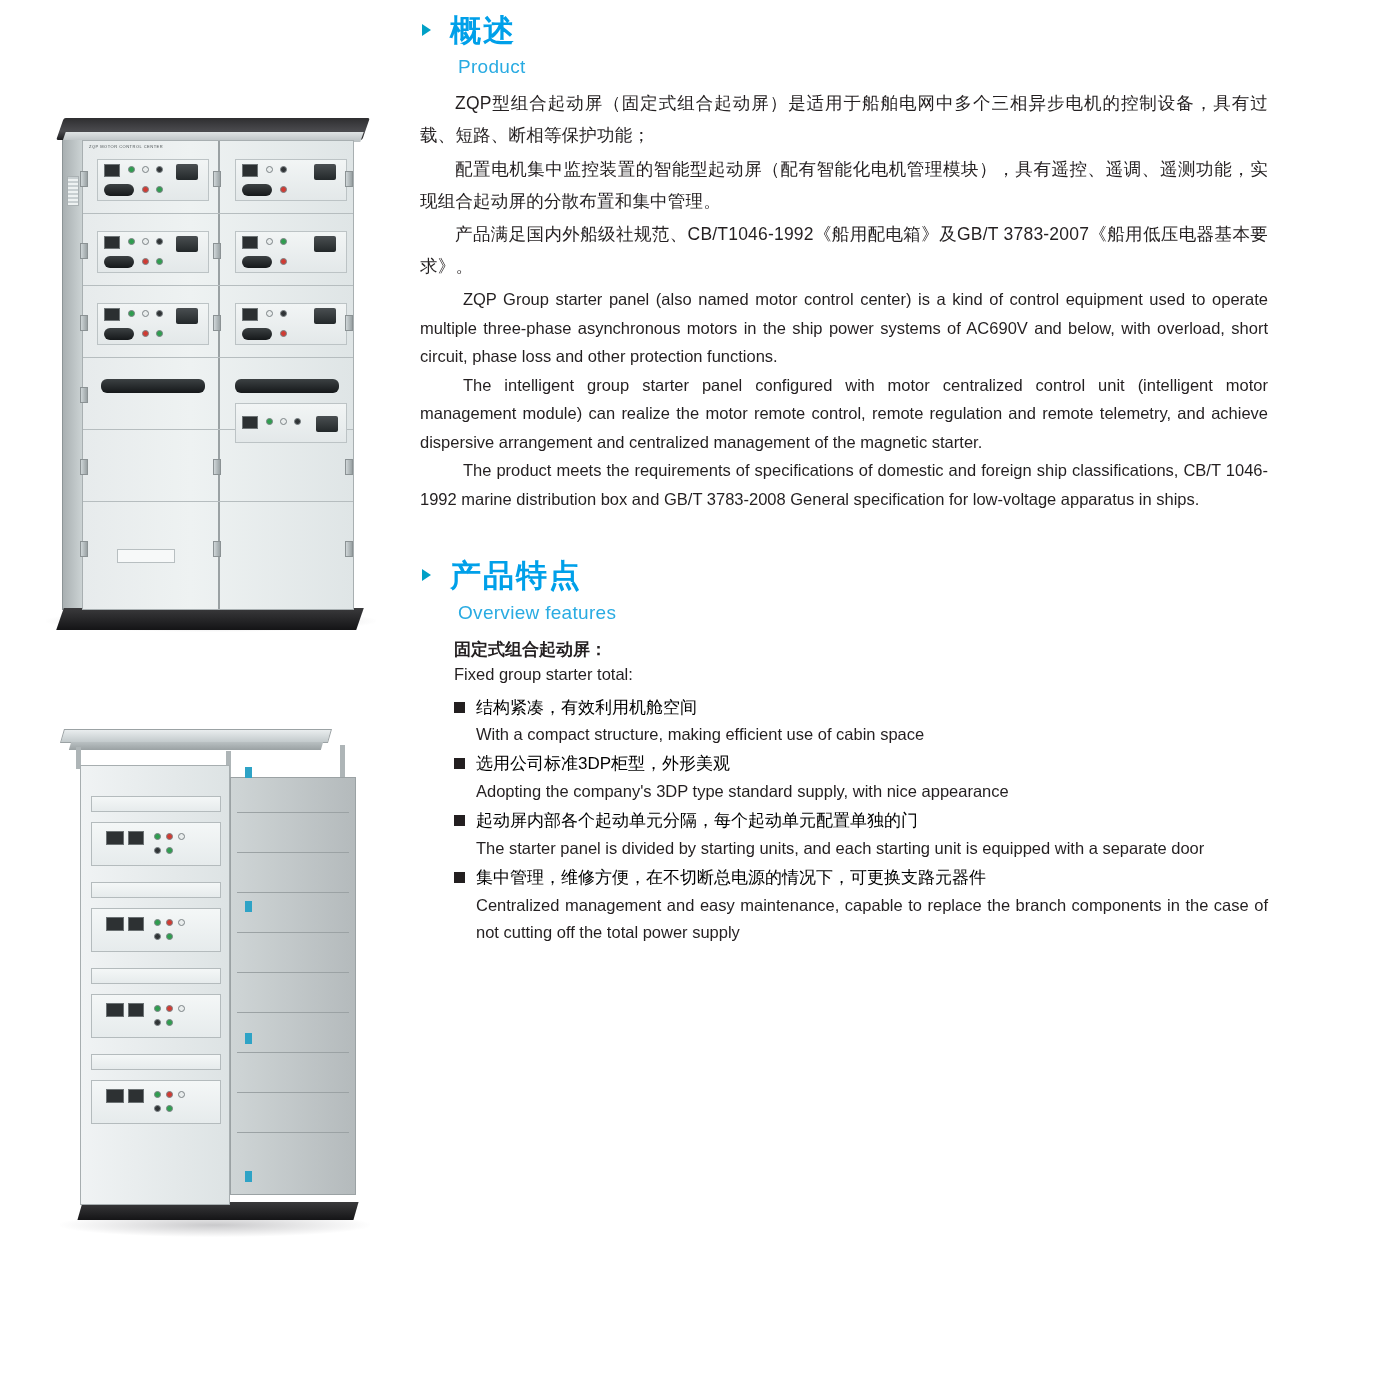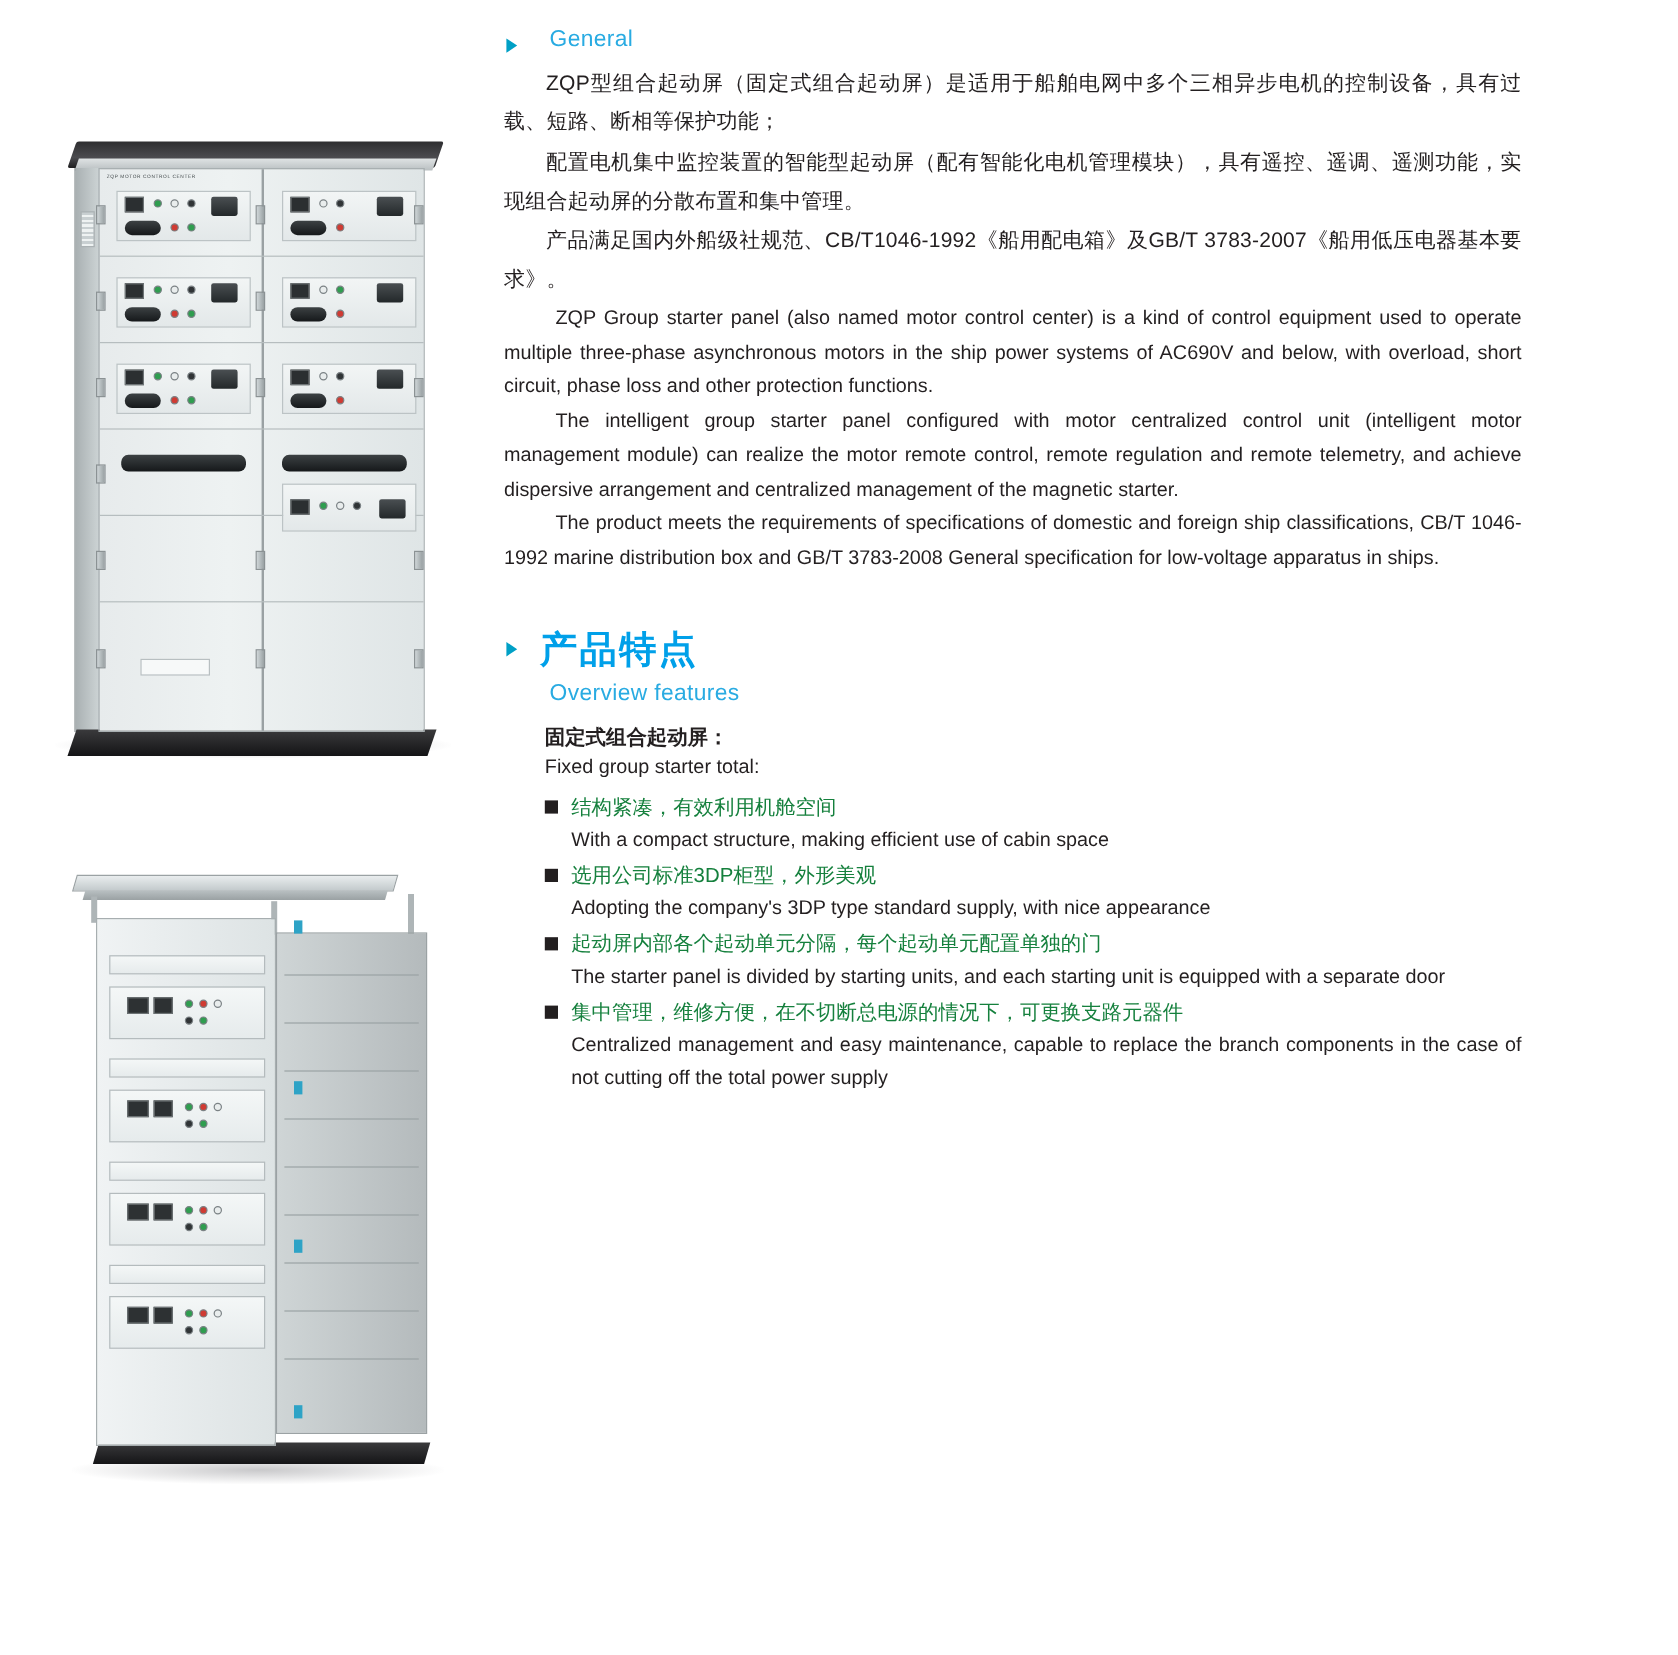--- a/index.html
+++ b/index.html
@@ -153,21 +153,21 @@
     text-indent: 2.6em; text-align: justify;
   }
 
   .sub-cn { font-size: 17px; font-weight: 700; color: #231f20; margin: 0 0 4px 2px; }
   .sub-en { font-size: 16.5px; color: #231f20; margin: 0 0 10px 2px; }
 
   ul.feat { list-style: none; margin: 0; padding: 0; }
   ul.feat li { margin-bottom: 2px; }
   .f-cn {
     position: relative; padding-left: 24px;
-    font-size: 17px; line-height: 1.62; color: #15803d;
+    font-size: 17px; line-height: 1.62; color: #000000;
   }
   .f-cn::before {
     content: ""; position: absolute; left: 2px; top: 8px;
     width: 11px; height: 11px; background: #231f20;
   }
   .f-en {
     padding-left: 24px; font-size: 16.5px; line-height: 1.66;
     color: #231f20; text-align: justify;
   }
   .features-wrap { margin-top: 14px; padding-left: 52px; padding-right: 130px; }
@@ -354,21 +354,22 @@
       <div class="clip" style="left:205px; top:318px;"></div>
       <div class="clip" style="left:205px; top:456px;"></div>
     </div>
   </div>
 
   <div class="content">
 
     <div style="padding-top:14px;">
       <div class="sec-head">
         <span class="arrow"></span>
-        <div class="sec-en">General</div>
+        <div class="sec-cn">概述</div>
+        <div class="sec-en">Product</div>
       </div>
 
       <div class="body-block">
         <p class="cn">ZQP型组合起动屏（固定式组合起动屏）是适用于船舶电网中多个三相异步电机的控制设备，具有过载、短路、断相等保护功能；</p>
         <p class="cn">配置电机集中监控装置的智能型起动屏（配有智能化电机管理模块），具有遥控、遥调、遥测功能，实现组合起动屏的分散布置和集中管理。</p>
         <p class="cn">产品满足国内外船级社规范、CB/T1046-1992《船用配电箱》及GB/T 3783-2007《船用低压电器基本要求》。</p>
         <p class="en">ZQP Group starter panel (also named motor control center) is a kind of control equipment used to operate multiple three-phase asynchronous motors in the ship power systems of AC690V and below, with overload, short circuit, phase loss and other protection functions.</p>
         <p class="en">The intelligent group starter panel configured with motor centralized control unit (intelligent motor management module) can realize the motor remote control, remote regulation and remote telemetry, and achieve dispersive arrangement and centralized management of the magnetic starter.</p>
         <p class="en">The product meets the requirements of specifications of domestic and foreign ship classifications, CB/T 1046-1992 marine distribution box and GB/T 3783-2008 General specification for low-voltage apparatus in ships.</p>
       </div>

